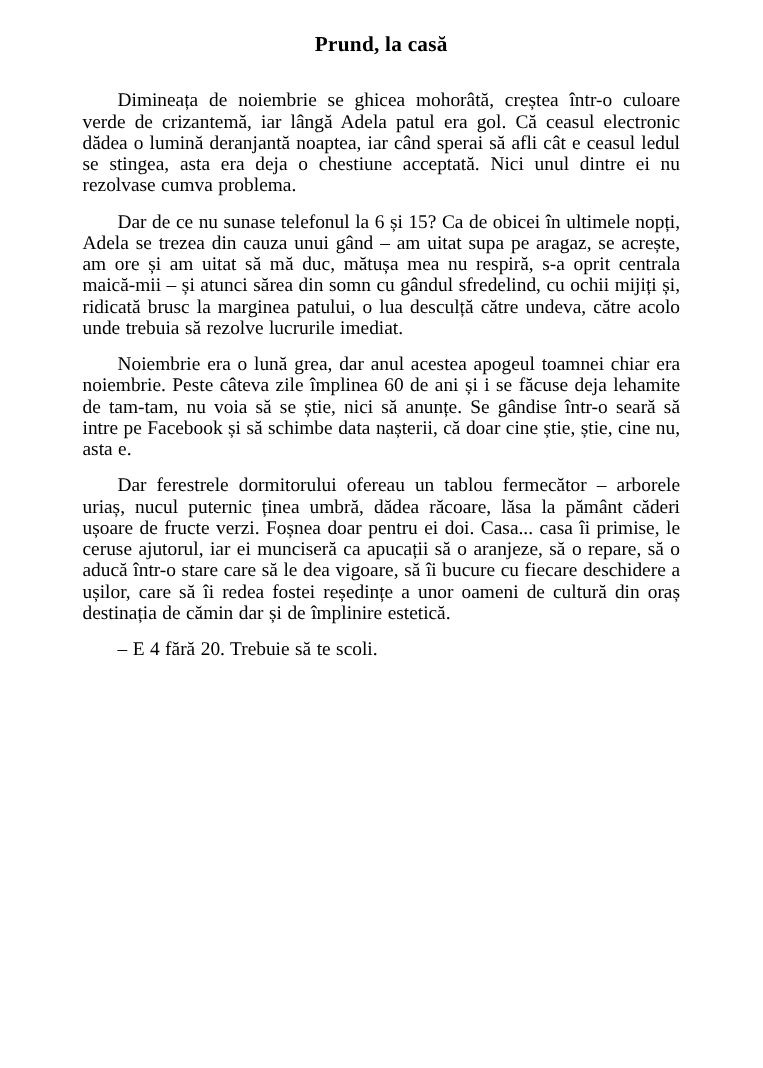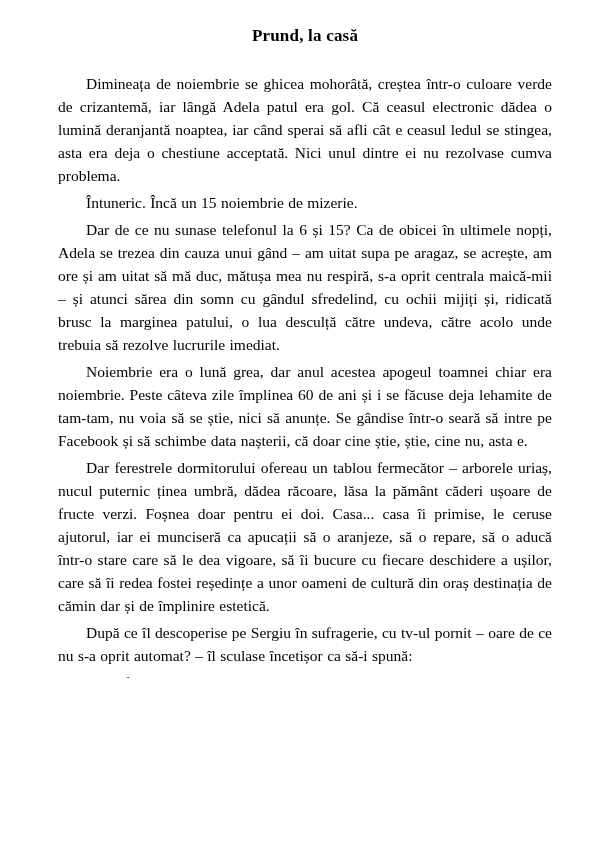--- a/index.html
+++ b/index.html
@@ -20,35 +20,33 @@
   }
   .page-title {
     font-size: 17px;
     font-weight: bold;
     text-align: center;
     margin: 0 0 26px 0;
     letter-spacing: 0.2px;
   }
   .body-text p {
     font-size: 15.5px;
-    line-height: 23px;
+    line-height: 17px;
     text-align: justify;
     text-indent: 28px;
-    margin: 4px;
+    margin: 12px;
     padding: 0;
     word-spacing: 0.5px;
   }
 </style>
 </head>
 <body>
 
 <div class="page">
   <h1 class="page-title">Prund, la casă</h1>
   <div class="body-text">
     <p>Dimineața de noiembrie se ghicea mohorâtă, creștea într-o culoare verde de crizantemă, iar lângă Adela patul era gol. Că ceasul electronic dădea o lumină deranjantă noaptea, iar când sperai să afli cât e ceasul ledul se stingea, asta era deja o chestiune acceptată. Nici unul dintre ei nu rezolvase cumva problema.</p>
-    <p>Întuneric. Încă un 15 noiembrie de mizerie.</p>
     <p>Dar de ce nu sunase telefonul la 6 și 15? Ca de obicei în ultimele nopți, Adela se trezea din cauza unui gând – am uitat supa pe aragaz, se acrește, am ore și am uitat să mă duc, mătușa mea nu respiră, s-a oprit centrala maică-mii – și atunci sărea din somn cu gândul sfredelind, cu ochii mijiți și, ridicată brusc la marginea patului, o lua desculță către undeva, către acolo unde trebuia să rezolve lucrurile imediat.</p>
     <p>Noiembrie era o lună grea, dar anul acestea apogeul toamnei chiar era noiembrie. Peste câteva zile împlinea 60 de ani și i se făcuse deja lehamite de tam-tam, nu voia să se știe, nici să anunțe. Se gândise într-o seară să intre pe Facebook și să schimbe data nașterii, că doar cine știe, știe, cine nu, asta e.</p>
     <p>Dar ferestrele dormitorului ofereau un tablou fermecător – arborele uriaș, nucul puternic ținea umbră, dădea răcoare, lăsa la pământ căderi ușoare de fructe verzi. Foșnea doar pentru ei doi. Casa... casa îi primise, le ceruse ajutorul, iar ei munciseră ca apucații să o aranjeze, să o repare, să o aducă într-o stare care să le dea vigoare, să îi bucure cu fiecare deschidere a ușilor, care să îi redea fostei reședințe a unor oameni de cultură din oraș destinația de cămin dar și de împlinire estetică.</p>
-    <p>După ce îl descoperise pe Sergiu în sufragerie, cu tv-ul pornit – oare de ce nu s-a oprit automat? – îl sculase încetișor ca să-i spună:</p>
     <p>– E 4 fără 20. Trebuie să te scoli.</p>
   </div>
 </div>
 
 </body></html>

